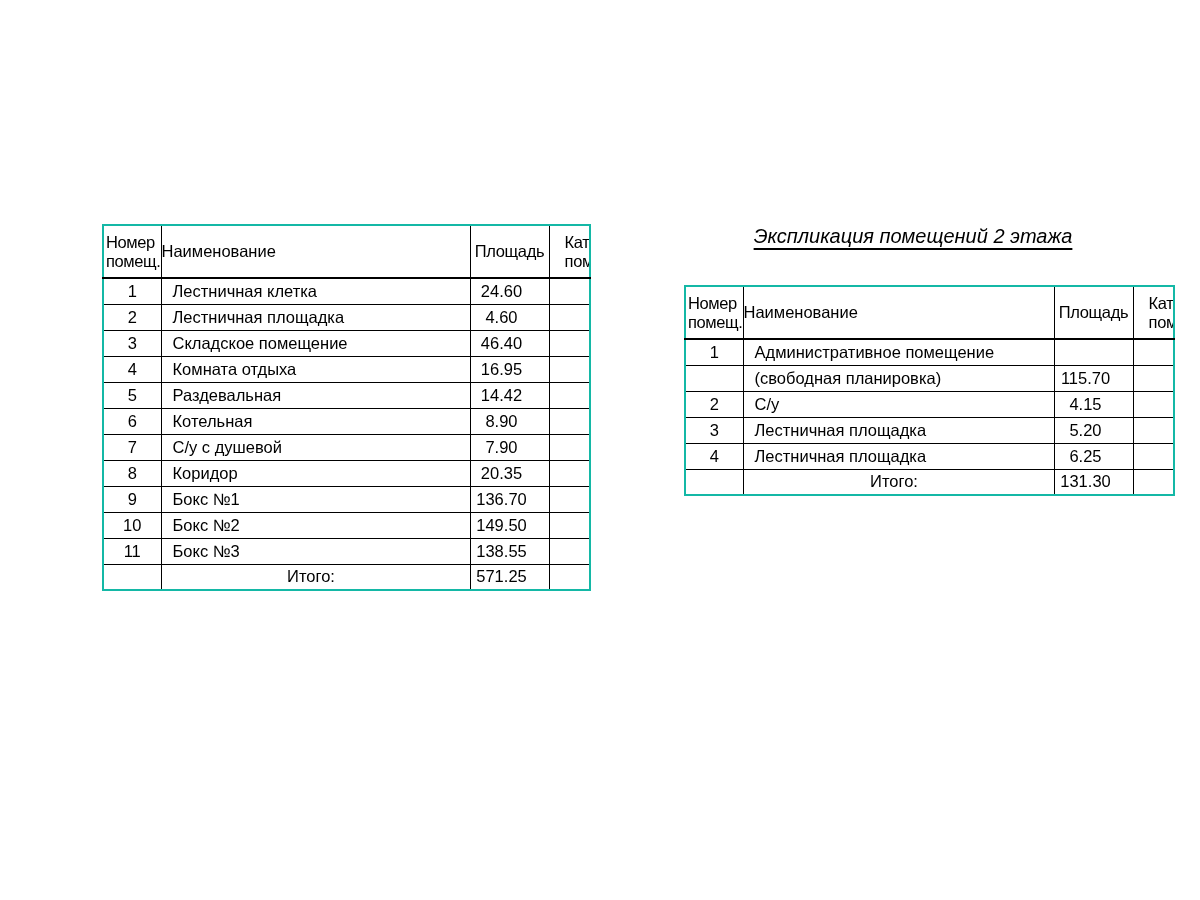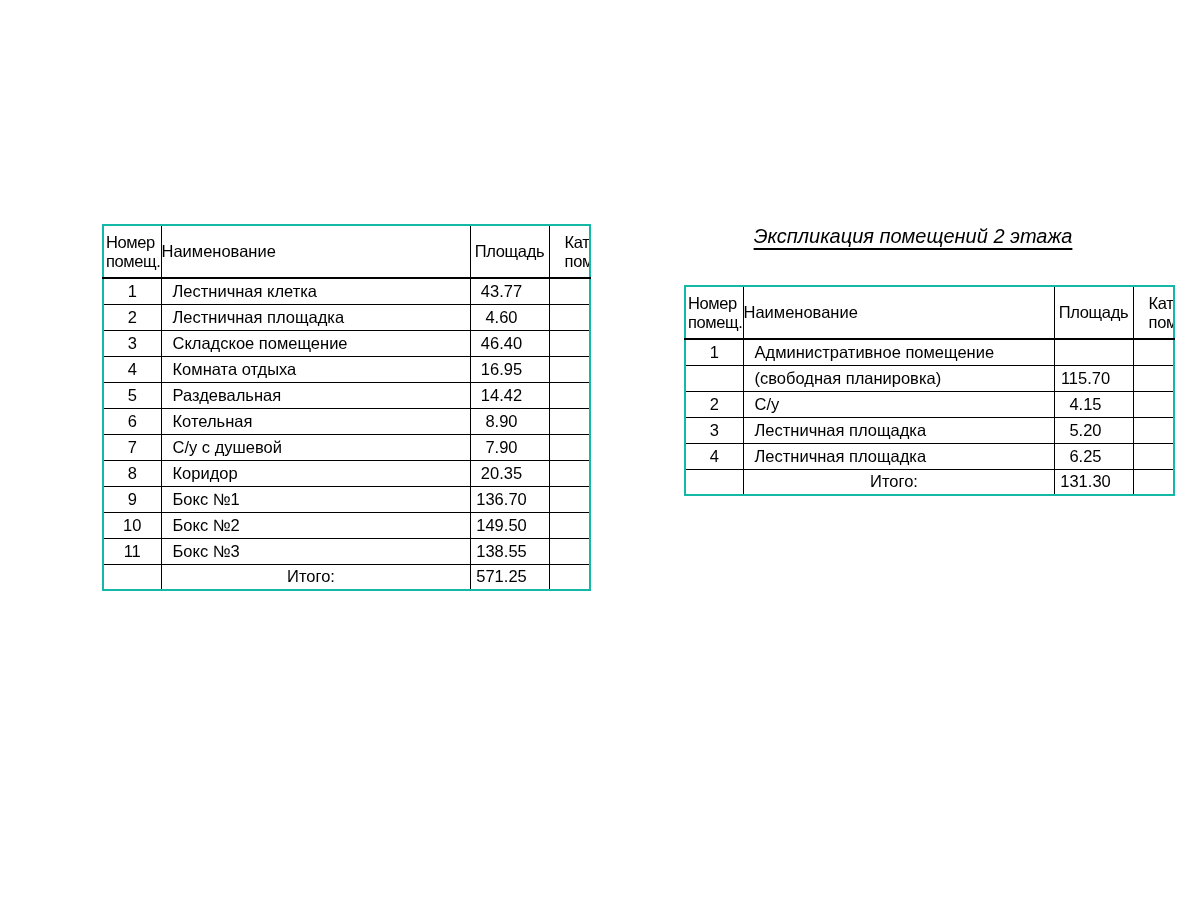--- a/index.html
+++ b/index.html
@@ -77,21 +77,21 @@
         <th class="col-num">Номер помещ.</th>
         <th class="col-name">Наименование</th>
         <th class="col-area">Площадь</th>
         <th class="col-cat">Кат. пом.</th>
       </tr>
     </thead>
     <tbody>
       <tr>
           <td class="cell-num">1</td>
           <td class="cell-name">Лестничная клетка</td>
-          <td class="cell-area">43.77</td>
+          <td class="cell-area">24.60</td>
           <td class="cell-cat"></td>
         </tr>
         <tr>
           <td class="cell-num">2</td>
           <td class="cell-name">Лестничная площадка</td>
           <td class="cell-area">4.60</td>
           <td class="cell-cat"></td>
         </tr>
         <tr>
           <td class="cell-num">3</td>

